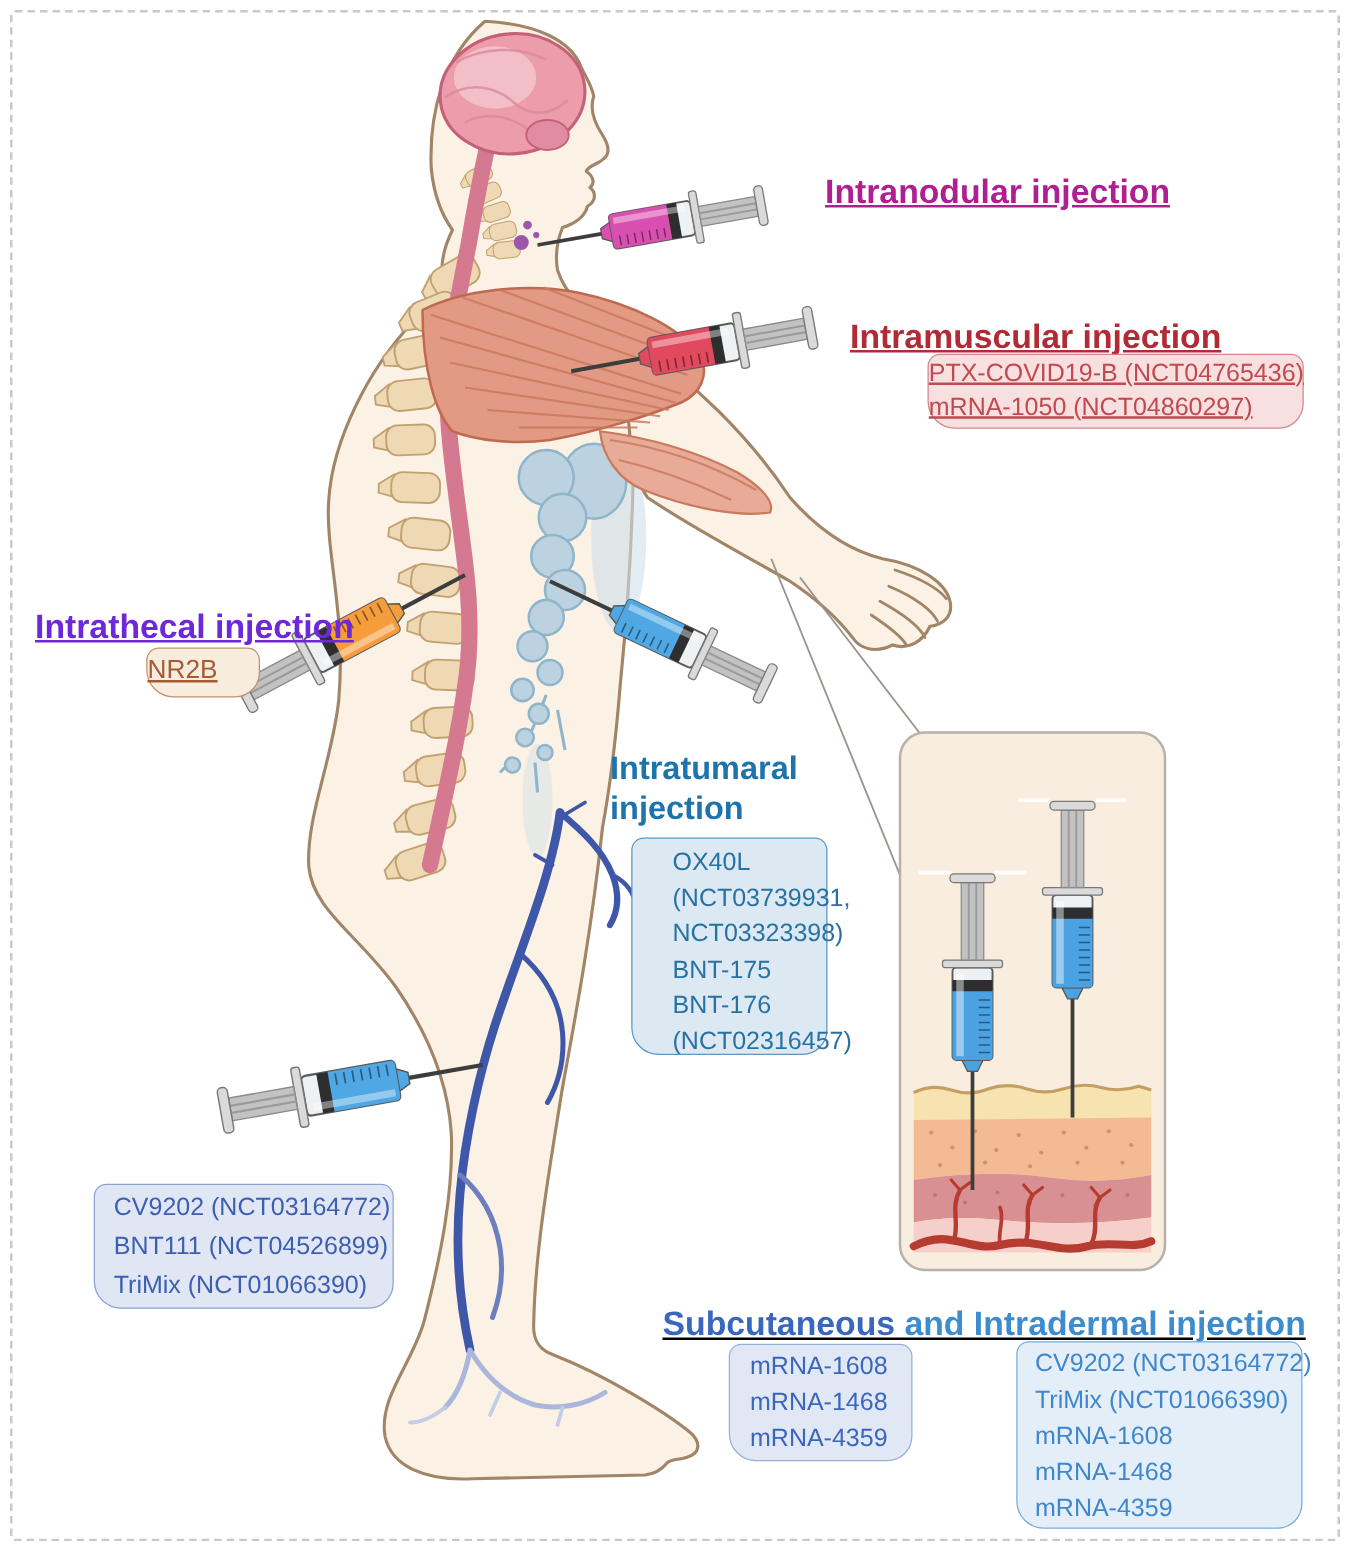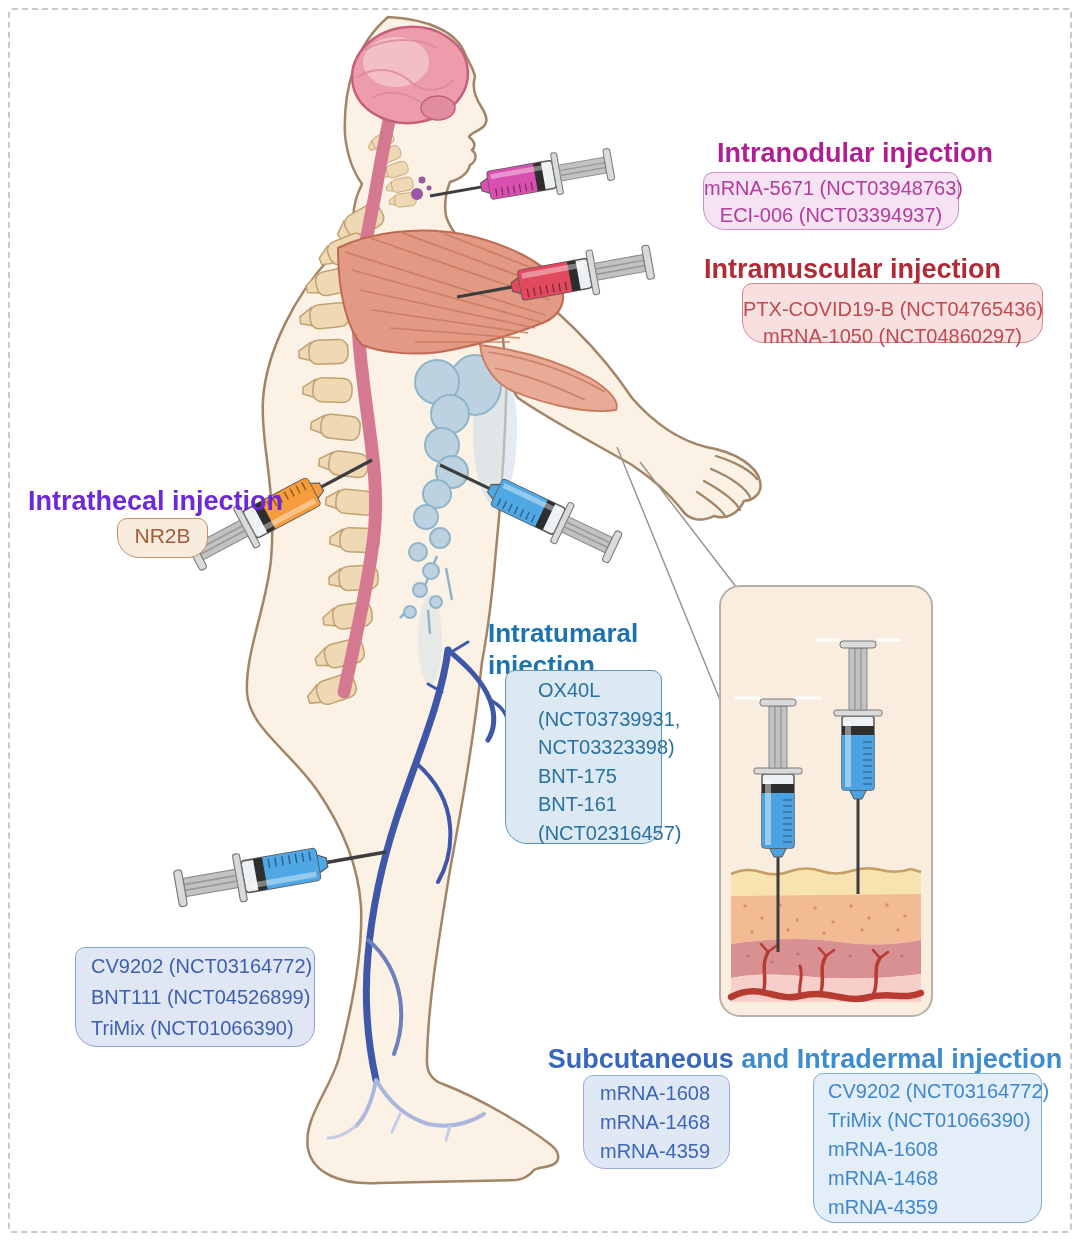--- a/index.html
+++ b/index.html
@@ -1,28 +1,28 @@
 <!DOCTYPE html>
 <html><head>
 <meta charset="utf-8">
 <style>
   html,body{margin:0;padding:0;background:#ffffff;}
   #canvas{position:relative;width:1080px;height:1241px;background:#ffffff;overflow:hidden;
           font-family:"Liberation Sans",sans-serif;}
   #frame{position:absolute;left:8px;top:8px;right:8px;bottom:8px;border:2px dashed #c9c9c9;border-radius:4px;}
   #fig{position:absolute;left:0;top:0;}
   .hdr{position:absolute;font-weight:bold;font-size:27px;white-space:nowrap;}
-  .hdr2{position:absolute;font-weight:bold;font-size:26px;line-height:32px;margin-top:19px;}
+  .hdr2{position:absolute;font-weight:bold;font-size:26px;line-height:32px;}
   .pill{position:absolute;box-sizing:border-box;border-radius:10px 10px 20px 22px;border:1.5px solid;}
   .pill .ln{white-space:nowrap;}
-  .ctr{text-align:center;}
+  .ctr{text-align:left;text-decoration:underline;}
   .magenta-h{color:#ae1f92;}
   .magenta-box{background:#f5e2f2;border-color:#cf8cc6;color:#b43b9d;font-size:20px;line-height:27px;padding-top:2px;}
   .red-h{color:#b22a35;}
-  .red-box{background:#f8e0e0;border-color:#d4878b;color:#c04a4f;font-size:20px;line-height:27px;padding-top:12px;}
+  .red-box{background:#f8e0e0;border-color:#d4878b;color:#c04a4f;font-size:20px;line-height:27px;padding-top:2px;}
   .brown-h{color:#6d28d9;}
   .brown-box{background:#f7ecde;border-color:#c59067;color:#a55c34;font-size:21px;line-height:34px;}
   .cyan-h{color:#1d73ab;}
   .cyan-box{background:#dde9f2;border-color:#5b97c2;color:#2772a3;font-size:20px;line-height:28.5px;padding:5px 0 0 12px;text-align:left;}
   .navy-h{color:#2b55a7;}
   .navy-box{background:#e0e6f4;border-color:#8ba3d3;color:#3c5fb0;font-size:20px;line-height:31px;padding:3px 0 0 15px;text-align:left;}
   .subq1{color:#3a67be;}
   .subq2{color:#3e8cd0;margin-top:44px;}
   .subqL-box{background:#e0e7f5;border-color:#97aede;color:#3b66bb;font-size:20px;line-height:29px;padding:3px 0 0 16px;text-align:left;}
   .subqR-box{background:#e3eef9;border-color:#77add9;color:#3f87cc;font-size:20px;line-height:29px;padding:3px 0 0 14px;text-align:left;}
@@ -232,24 +232,20 @@
     </g>
 
     <use href="#syr" color="#d94fb0" transform="translate(430,196) rotate(-10)"></use>
     <use href="#syr" color="#e0495e" transform="translate(457,297) rotate(-10.3) scale(1.07)"></use>
     <use href="#syr" color="#f59c3c" transform="translate(372,460) rotate(152) scale(1.1)"></use>
     <use href="#syr" color="#4fa7e4" transform="translate(440,465) rotate(25.4) scale(1.05)"></use>
     <use href="#syr" color="#4fa7e4" transform="translate(386,852) rotate(170) scale(1.15)"></use>
   </svg>
 
   <div class="hdr magenta-h ctr" style="left:660px;top:138px;width:390px;">Intranodular injection</div>
-  <div class="pill magenta-box ctr" style="left:703px;top:172px;width:256px;height:58px;">
-    <div class="ln">mRNA-5671 (NCT03948763)</div>
-    <div class="ln">ECI-006 (NCT03394937)</div>
-  </div>
 
   <div class="hdr red-h ctr" style="left:680px;top:254px;width:345px;">Intramuscular injection</div>
   <div class="pill red-box ctr" style="left:742px;top:283px;width:301px;height:60px;">
     <div class="ln">PTX-COVID19-B (NCT04765436)</div>
     <div class="ln">mRNA-1050 (NCT04860297)</div>
   </div>
 
   <div class="hdr brown-h ctr" style="left:28px;top:486px;width:250px;">Intrathecal injection</div>
   <div class="pill brown-box ctr" style="left:117px;top:518px;width:91px;height:40px;">
     <div class="ln">NR2B</div>
@@ -257,21 +253,21 @@
 
   <div class="hdr2 cyan-h" style="left:488px;top:598px;width:190px;">
     <div>Intratumaral</div>
     <div>injection</div>
   </div>
   <div class="pill cyan-box" style="left:505px;top:670px;width:157px;height:174px;padding-left:32px;">
     <div class="ln">OX40L</div>
     <div class="ln">(NCT03739931,</div>
     <div class="ln">NCT03323398)</div>
     <div class="ln">BNT-175</div>
-    <div class="ln">BNT-161</div>
+    <div class="ln">BNT-176</div>
     <div class="ln">(NCT02316457)</div>
   </div>
 
   <div class="pill navy-box" style="left:75px;top:947px;width:240px;height:100px;">
     <div class="ln">CV9202 (NCT03164772)</div>
     <div class="ln">BNT111 (NCT04526899)</div>
     <div class="ln">TriMix (NCT01066390)</div>
   </div>
 
   <div class="hdr ctr" style="left:530px;top:1044px;width:550px;">

